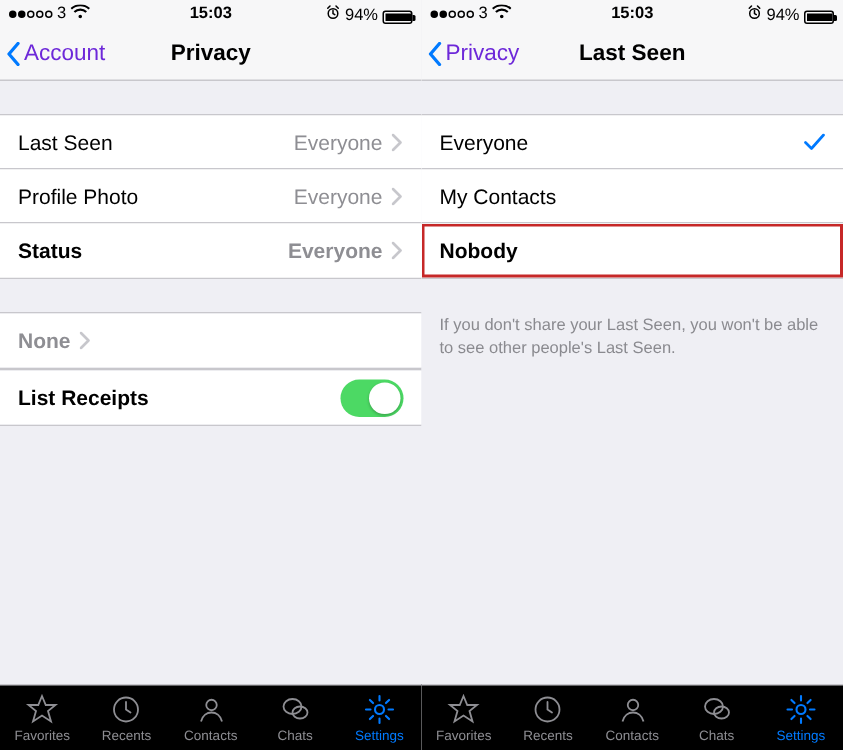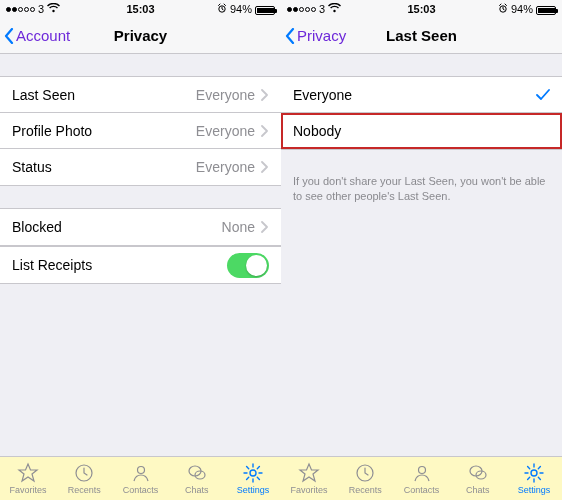--- a/index.html
+++ b/index.html
@@ -75,21 +75,21 @@
   .row {
     height: 36px;
     display: flex;
     align-items: center;
     padding: 0 12px;
     border-bottom: 0.5px solid #c8c7cc;
     font-size: 14px;
     color: #000;
     background: #fff;
   }
-  .row:last-child { border-bottom: none; }
+  .row:last-child { border-bottom: none; font-weight: bold; }
   .row .label { flex: 1; }
   .row .value { color: #8e8e93; font-size: 14px; }
   .chev {
     margin-left: 6px;
     width: 8px; height: 12px;
   }
   .chev svg { display:block; color:#c7c7cc; }
   .footer {
     padding: 24px 12px;
     font-size: 11px;
@@ -111,21 +111,21 @@
     border-radius: 50%;
     box-shadow: 0 1px 2px rgba(0,0,0,.25);
   }
   
   .hl { box-shadow: inset 0 0 0 2px #c62828; }
   .check svg { display:block; color:#007aff; }
   
   .tabbar {
     margin-top: auto;
     height: 44px;
-    background: #fef9c3;
+    background: #000000;
     border-top: 0.5px solid #c8c7cc;
     display: flex;
   }
   .tab {
     flex: 1;
     display: flex;
     flex-direction: column;
     align-items: center;
     justify-content: center;
     gap: 1px;
@@ -213,21 +213,20 @@
             <path d="M1 1l5 5-5 5" stroke="currentColor" stroke-width="1.8" fill="none" stroke-linecap="round" stroke-linejoin="round"></path>
           </svg>
         </span>
     </div>
   </div>
 
   <div class="spacer"></div>
 
   <div class="sect">
     <div class="row">
-      <span class="label">Blocked</span>
       <span class="value">None</span>
       <span class="chev">
           <svg width="8" height="12" viewBox="0 0 8 12">
             <path d="M1 1l5 5-5 5" stroke="currentColor" stroke-width="1.8" fill="none" stroke-linecap="round" stroke-linejoin="round"></path>
           </svg>
         </span>
     </div>
   </div>
 
   <div class="sect">
@@ -337,20 +336,23 @@
 
   <div class="sect">
     <div class="row">
       <span class="label">Everyone</span>
       <span class="check">
           <svg width="14" height="12" viewBox="0 0 14 12">
             <path d="M1 6l4 4L13 1" stroke="currentColor" stroke-width="1.8" fill="none" stroke-linecap="round" stroke-linejoin="round"></path>
           </svg>
         </span>
     </div>
+    <div class="row">
+      <span class="label">My Contacts</span>
+    </div>
     <div class="row hl">
       <span class="label">Nobody</span>
     </div>
   </div>
   <div class="footer">If you don't share your Last Seen, you won't be able to see other people's Last Seen.</div>
 
   <div class="tabbar">
     <div class="tab">
       <span>
           <svg width="22" height="22" viewBox="0 0 22 22">

